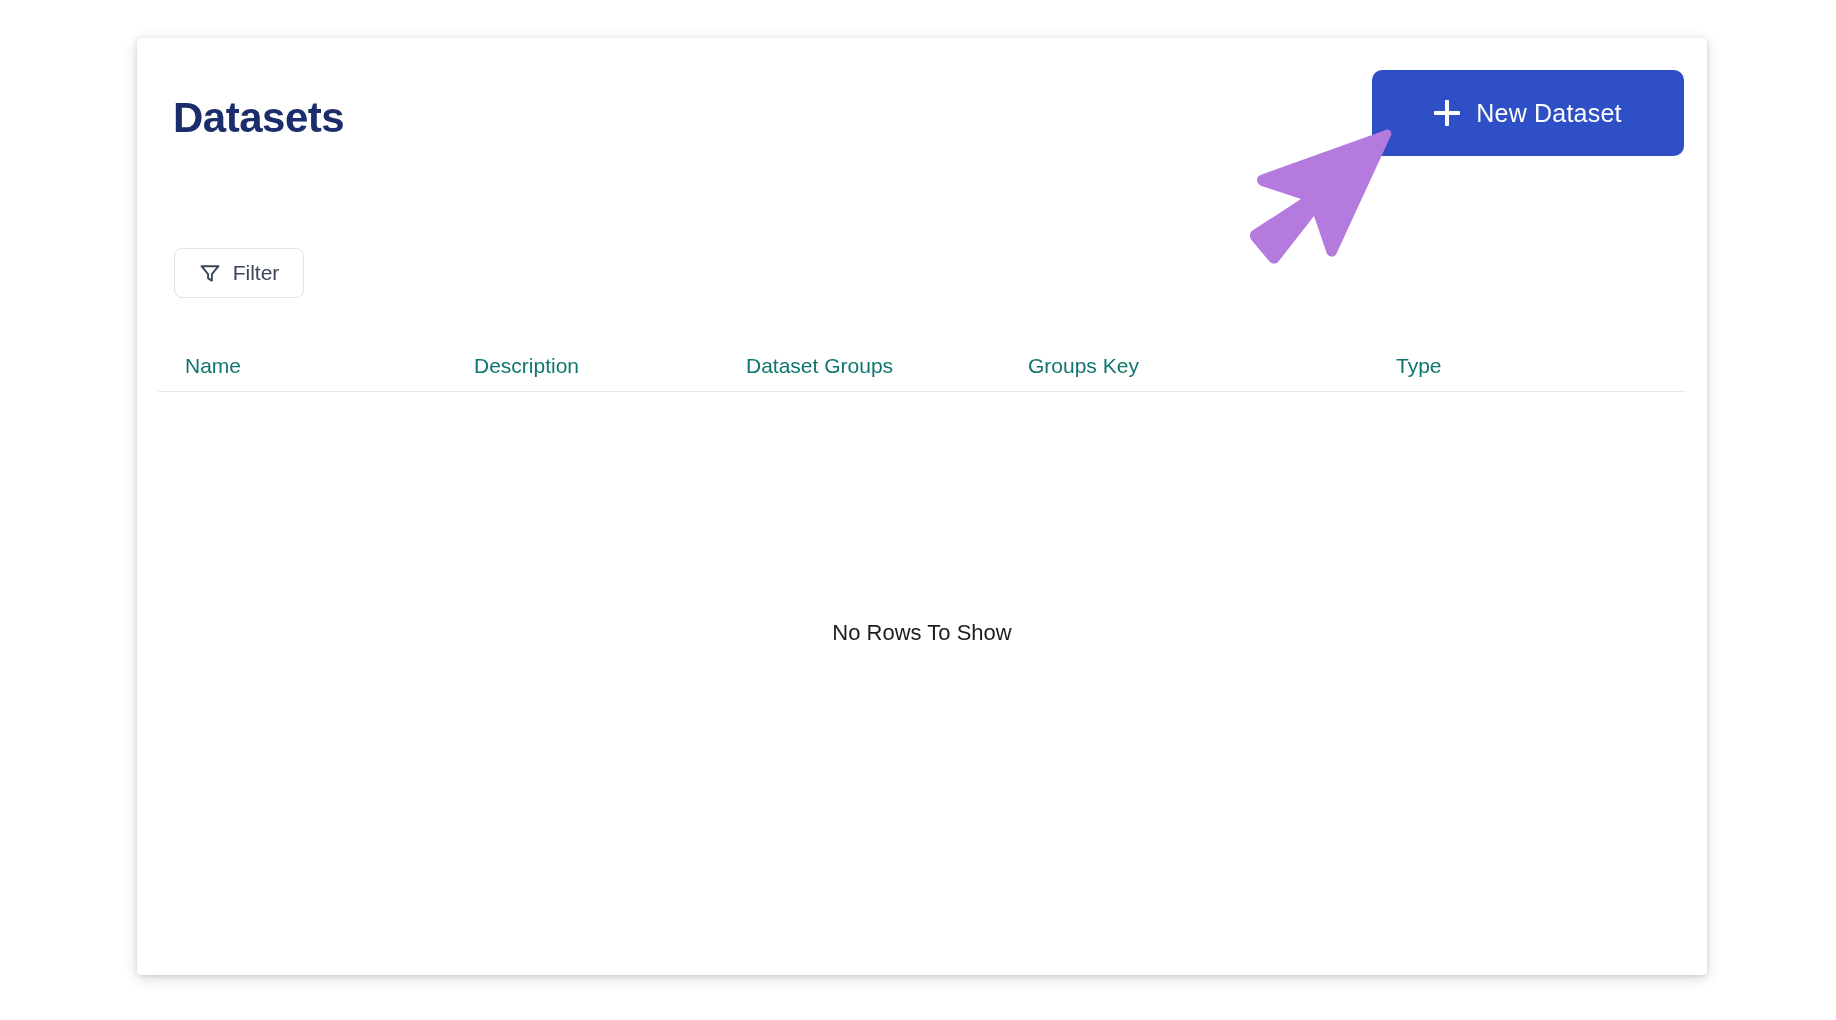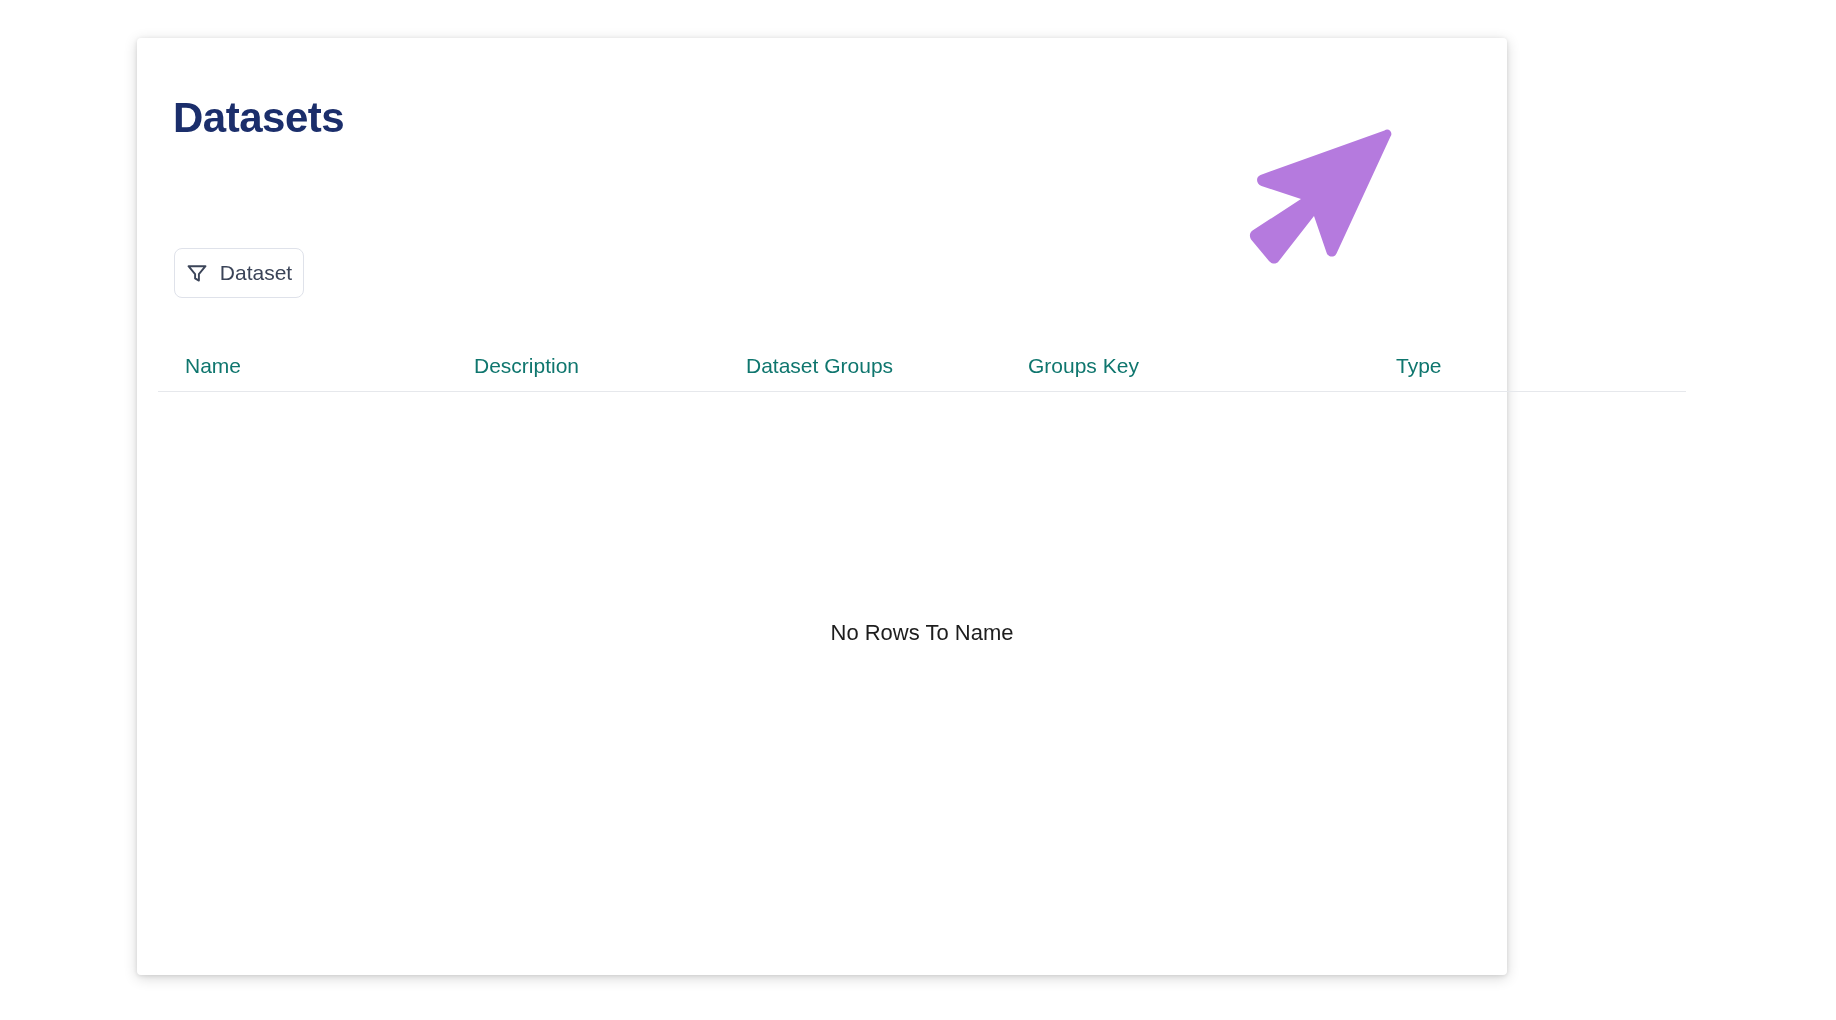--- a/index.html
+++ b/index.html
@@ -14,21 +14,21 @@
     overflow: hidden;
     font-family: "Liberation Sans", sans-serif;
     -webkit-font-smoothing: antialiased;
   }
 
   
   #app-card {
     position: absolute;
     left: 137px;
     top: 38px;
-    width: 1370px;
+    width: 1570px;
     height: 937px;
     background: #ffffff;
     border-radius: 4px;
     box-shadow: 0 3px 14px rgba(0,0,0,0.16), 0 1px 4px rgba(0,0,0,0.10);
     overflow: visible;
   }
 
   
   #page-title {
     position: absolute;
@@ -152,42 +152,46 @@
     pointer-events: none;
   }
 </style>
 </head>
 <body>
 
 <div id="app-card">
 
   <h1 id="page-title">Datasets</h1>
 
+  <button id="new-dataset-button">
+    <span class="plus-glyph"></span>
+    <span>New Dataset</span>
+  </button>
 
   <button id="filter-button">
     <span>
       <svg width="22" height="22" viewBox="0 0 22 22" fill="none" stroke="#3b4458" stroke-width="1.9" stroke-linecap="round" stroke-linejoin="round">
         <path d="M2.5 4.2 H19.5 L12.9 12.1 V18.6 L9.1 16.4 V12.1 Z"></path>
       </svg>
     </span>
-    <span>Dataset</span>
+    <span>Filter</span>
   </button>
 
   <div id="data-table">
 
     <div id="table-header-row">
       <span class="th c0">Name</span>
       <span class="th c1">Description</span>
       <span class="th c2">Dataset Groups</span>
       <span class="th c3">Groups Key</span>
       <span class="th c4">Type</span>
     </div>
 
     <div id="table-empty-state">
-      <div id="empty-message">No Rows To Name</div>
+      <div id="empty-message">No Rows To Show</div>
     </div>
 
   </div>
 </div>
 
 <div id="cursor-overlay">
   <svg width="160" height="160" viewBox="0 0 160 160" fill="none">
     <path d="M139.5 10.5
              C143.5 7.5 148.5 12.5 145.5 16.5
              L91.5 133.5

